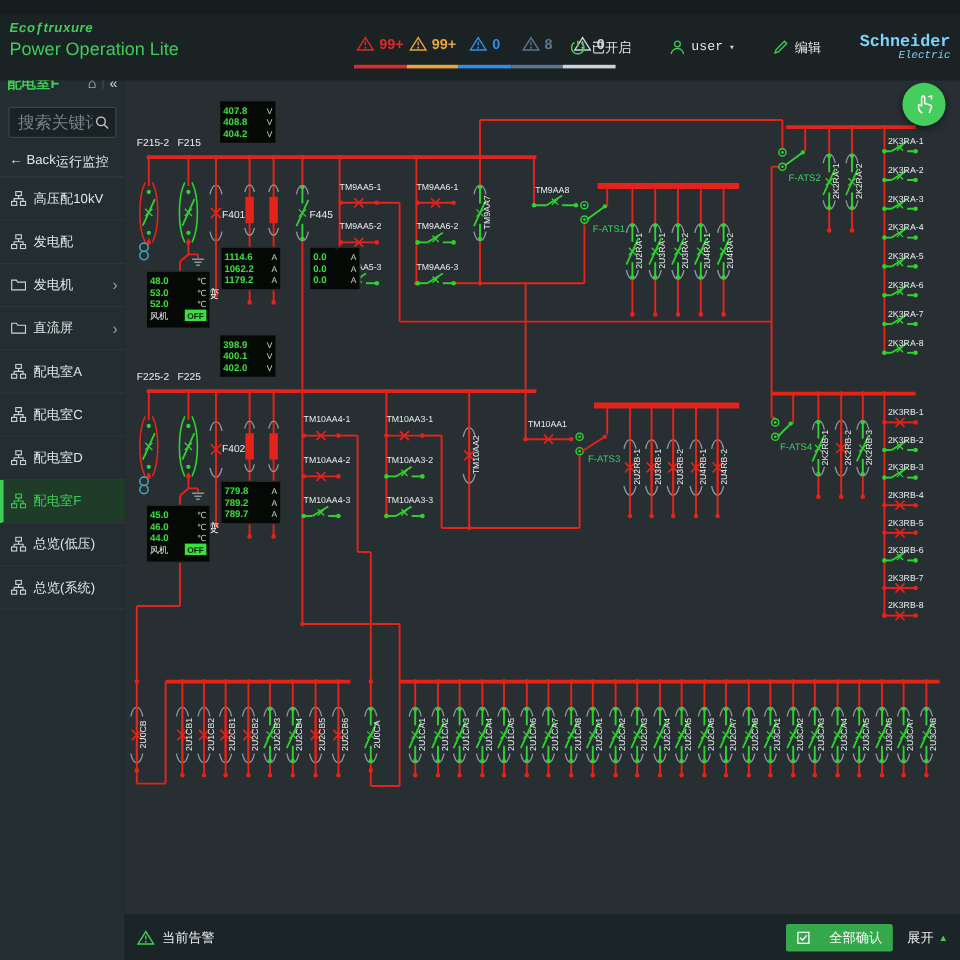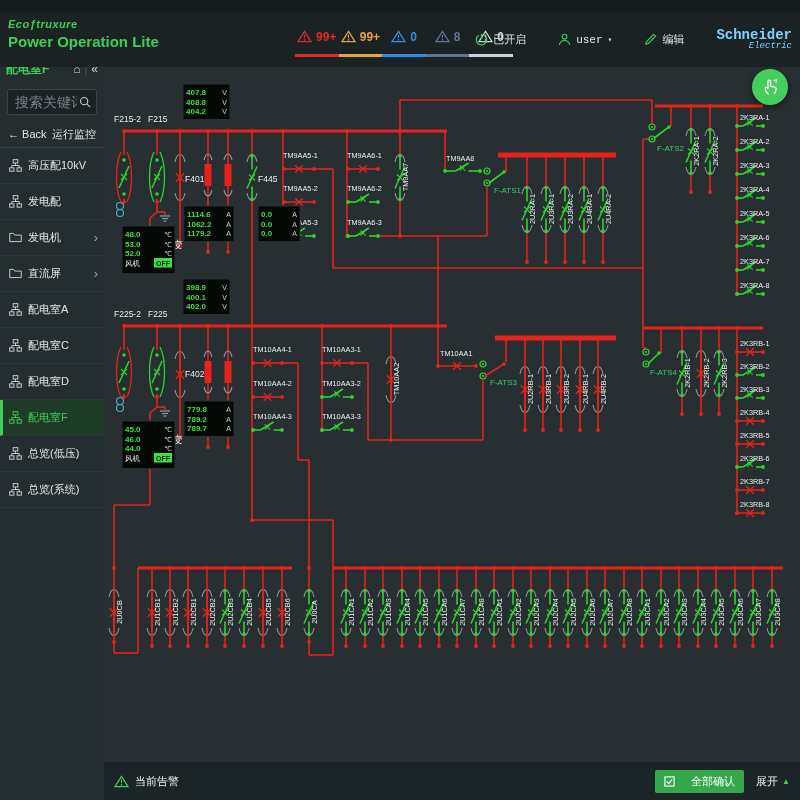--- a/index.html
+++ b/index.html
@@ -1,36 +1,36 @@
 <!DOCTYPE html>
 <html><head>
 <meta charset="utf-8">
 <style>
   html,body{margin:0;padding:0;background:#161d1f;}
   body{width:800px;height:800px;position:relative;font-family:"Liberation Sans","DejaVu Sans",sans-serif;overflow:hidden;}
   .topbar{position:absolute;left:0;top:12px;width:800px;height:55px;background:#1a2224;z-index:5;}
   .brand{position:absolute;left:8px;top:6px;color:#3dcd58;}
   .brand .eco{font-size:11px;font-style:italic;font-weight:bold;letter-spacing:.5px;}
-  .brand .pol{font-size:15px;margin-top:3px;font-weight:bold;}
+  .brand .pol{font-size:15px;margin-top:3px;}
   .alarms{position:absolute;left:295px;top:7px;width:218px;height:38px;display:flex;}
   .alarm{flex:1;display:flex;align-items:center;justify-content:center;gap:4px;border-bottom:3px solid #fff;font-size:12px;font-weight:bold;cursor:pointer;}
   .topright{position:absolute;right:8px;top:0;height:55px;display:flex;align-items:center;gap:32px;font-family:Liberation Mono, monospace;}
   .topitem{display:flex;align-items:center;gap:5px;color:#dfe6e8;font-size:11px;}
   .vendor{color:#7dd3fc;text-align:right;line-height:1;}
   .vendor .v1{font-size:14px;font-weight:bold;}
   .vendor .v2{font-size:9px;font-style:italic;}
   .sidebar{position:absolute;left:0;top:55px;width:104px;height:745px;background:#242d2f;z-index:4;}
   .sb-head{height:28px;display:flex;align-items:center;padding:0 6px;gap:4px;}
   .sb-title{color:#3dcd58;font-size:12px;font-weight:bold;flex:1;}
   .sb-ico{color:#cfd6d8;font-size:12px;cursor:pointer;}
   .sb-sep{color:#4a5456;font-size:11px;}
   .sb-search{margin:6px 7px;height:24px;background:#1a2224;border:1px solid #3b4547;border-radius:2px;display:flex;align-items:center;padding:0 5px;}
   .sb-search input{flex:1;min-width:0;background:transparent;border:none;outline:none;color:#cfd6d8;font-size:14px;font-family:inherit;}
   .sb-search input::placeholder{color:#76838a;}
-  .sb-nav{height:26px;display:flex;align-items:center;justify-content:space-between;padding:0 8px;color:#dfe6e8;font-size:11px;border-bottom:1px solid #333d3f;}
+  .sb-nav{height:26px;display:flex;align-items:center;padding:0 8px;color:#dfe6e8;font-size:11px;border-bottom:1px solid #333d3f;}
   .sb-back{cursor:pointer;}
   .sb-item{height:36px;display:flex;align-items:center;gap:6px;padding:0 4px 0 9px;border-bottom:1px solid #2d3739;color:#dfe6e8;font-size:11px;cursor:pointer;box-sizing:border-box;}
   .sb-item .lbl{flex:1;}
   .sb-item .chev{color:#93a3a6;font-size:13px;padding-right:2px;}
   .sb-item.active{background:#1e3c28;border-left:3px solid #3dcd58;color:#3dcd58;padding-left:6px;}
   .main{position:absolute;left:104px;top:55px;width:696px;height:707px;background:#272f32;}
   .bottombar{position:absolute;left:104px;top:762px;width:696px;height:38px;background:#1b2427;display:flex;align-items:center;padding:0 10px;box-sizing:border-box;z-index:5;}
   .bb-left{display:flex;align-items:center;gap:6px;color:#e8eeee;font-size:11px;flex:1;}
   .bb-ack{display:flex;align-items:center;gap:16px;background:#35a84c;color:#fff;font-size:11px;border:none;border-radius:2px;padding:4px 9px;cursor:pointer;font-family:inherit;}
   .bb-expand{display:flex;align-items:center;gap:4px;color:#e8eeee;font-size:11px;margin-left:12px;cursor:pointer;}

